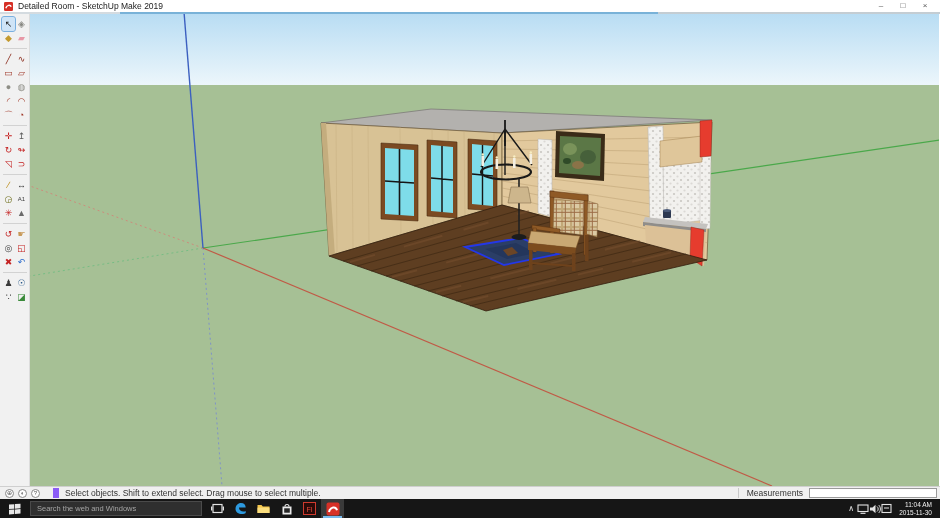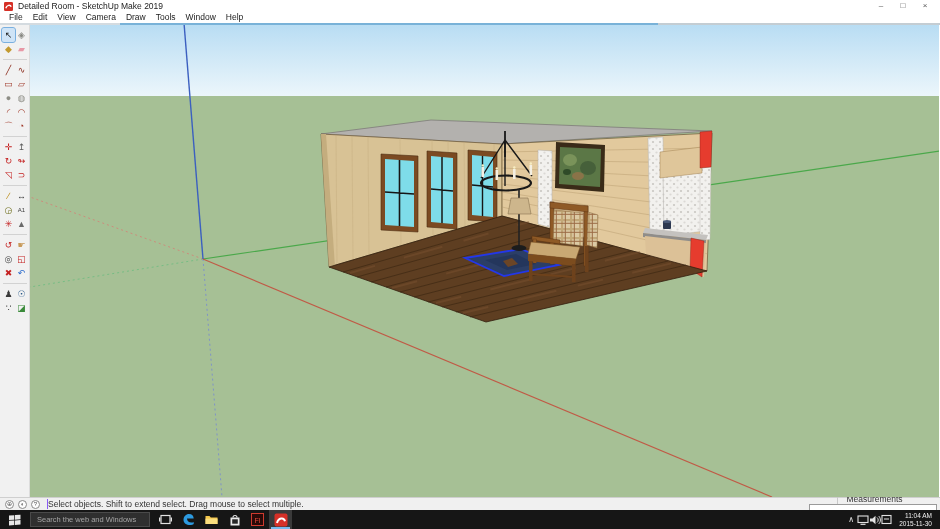--- a/index.html
+++ b/index.html
@@ -30,29 +30,29 @@
   .tb-divider { width:24px; height:1px; background:#d2d2d2; margin:3px 1px; }
 
   .canvas-wrap { position:relative; width:909px; }
   svg.scene { display:block; }
 
   
   .statusbar { flex:0 0 13px; height:13px; background:#f0f0f0; border-top:1px solid #cfcfcf;
                display:flex; align-items:center; font-size:8.5px; color:#333; padding:0 3px; }
   .sb-icon { width:9px; height:9px; border:1px solid #8a8a8a; border-radius:50%; font-size:6px;
              line-height:7px; text-align:center; color:#555; margin:0 2px; background:#fdfdfd; }
-  .sb-hint { margin-left:5px; border-left:1px solid #8b5cf6; white-space:nowrap; }
-  .sb-right { margin-left:auto; display:flex; align-items:center;flex-direction:column; }
+  .sb-hint { margin-left:11px; padding-left:6px; border-left:6px solid #8b5cf6; white-space:nowrap; }
+  .sb-right { margin-left:auto; display:flex; align-items:center; }
   .sb-meas-label { padding:0 6px 0 8px; border-left:1px solid #c9c9c9; font-size:8.5px; color:#333; }
   .meas-input { width:128px; height:10px; border:1px solid #9a9a9a; background:#fff; font-size:8px; padding:0 2px; }
 
   
   .taskbar { flex:0 0 19px; height:19px; background:#161616; display:flex; align-items:stretch; color:#e8e8e8; }
   .tb-start { width:30px; display:flex; align-items:center; justify-content:center; }
-  .tb-search { width:120px; background:#2f2f2f; border:1px solid #4a4a4a; margin:2px 4px 2px 0; display:flex; align-items:center;justify-content:center; }
+  .tb-search { width:172px; background:#2f2f2f; border:1px solid #4a4a4a; margin:2px 4px 2px 0; display:flex; align-items:center;justify-content:center; }
   .tb-search input { width:100%; background:transparent; border:none; outline:none; color:#b5b5b5;
                      font-size:7.5px; padding-left:6px; font-family:"Liberation Sans",sans-serif; }
   .tb-search input::placeholder { color:#a5a5a5; }
   .tb-app { width:23px; display:flex; align-items:center; justify-content:center; position:relative; }
   .tb-app.active { background:#3a3a3a; }
   .tb-app.active::after { content:""; position:absolute; bottom:0; left:2px; right:2px; height:2px; background:#76b9ed; }
   .tb-spacer { flex:1; }
   .tray { display:flex; align-items:center; }
   .tray-ic { font-size:8px; color:#e2e2e2; padding:0 3px; line-height:19px; }
   .clock { width:44px; text-align:right; font-size:6.5px; line-height:8px; padding:1px 4px 0 0; color:#f0f0f0; }
@@ -69,30 +69,20 @@
       <path d="M2,7 C3,3.2 7,2.6 8,5.4" stroke="#fff" stroke-width="1.6" fill="none"></path>
     </svg>
     <span class="title">Detailed Room - SketchUp Make 2019</span>
     <div class="winctl">
       <span>–</span>
       <span>□</span>
       <span>×</span>
     </div>
   </div>
 
-  <nav class="menubar" id="menubar">
-      <span class="menu-item">File</span>
-      <span class="menu-item">Edit</span>
-      <span class="menu-item">View</span>
-      <span class="menu-item">Camera</span>
-      <span class="menu-item">Draw</span>
-      <span class="menu-item">Tools</span>
-      <span class="menu-item">Window</span>
-      <span class="menu-item">Help</span>
-    </nav>
 
   <div class="main">
     <div class="focusline"></div>
 
     <div class="toolbar" id="toolbar">
         <div class="tool active" title="select"><span style="color: rgb(26, 26, 26);">↖</span></div>
         <div class="tool" title="make-component"><span style="color: rgb(138, 138, 132);">◈</span></div>
         <div class="tool" title="paint-bucket"><span style="color: rgb(195, 154, 48);">◆</span></div>
         <div class="tool" title="eraser"><span style="color: rgb(232, 152, 166);">▰</span></div>
         <div class="tb-divider"></div>

